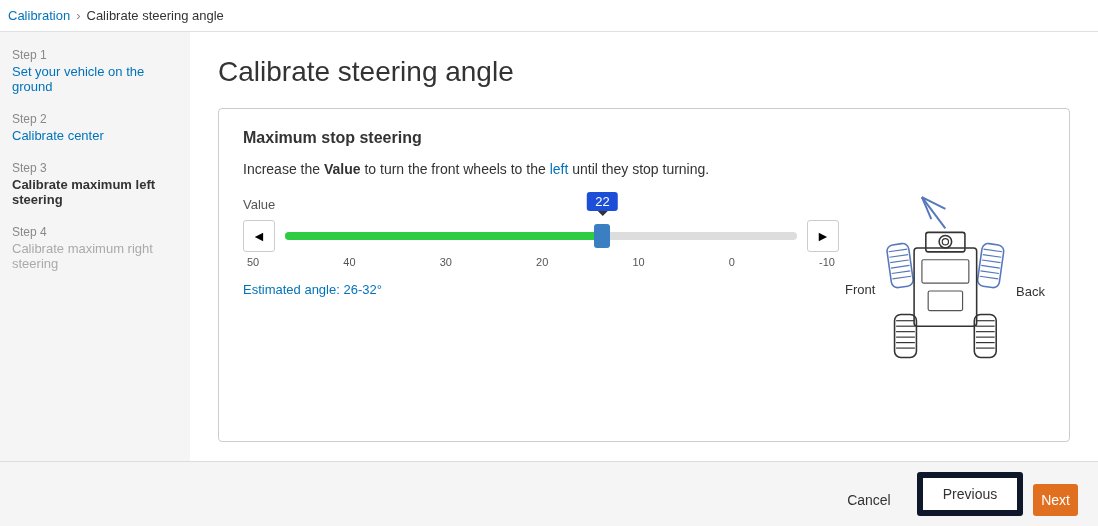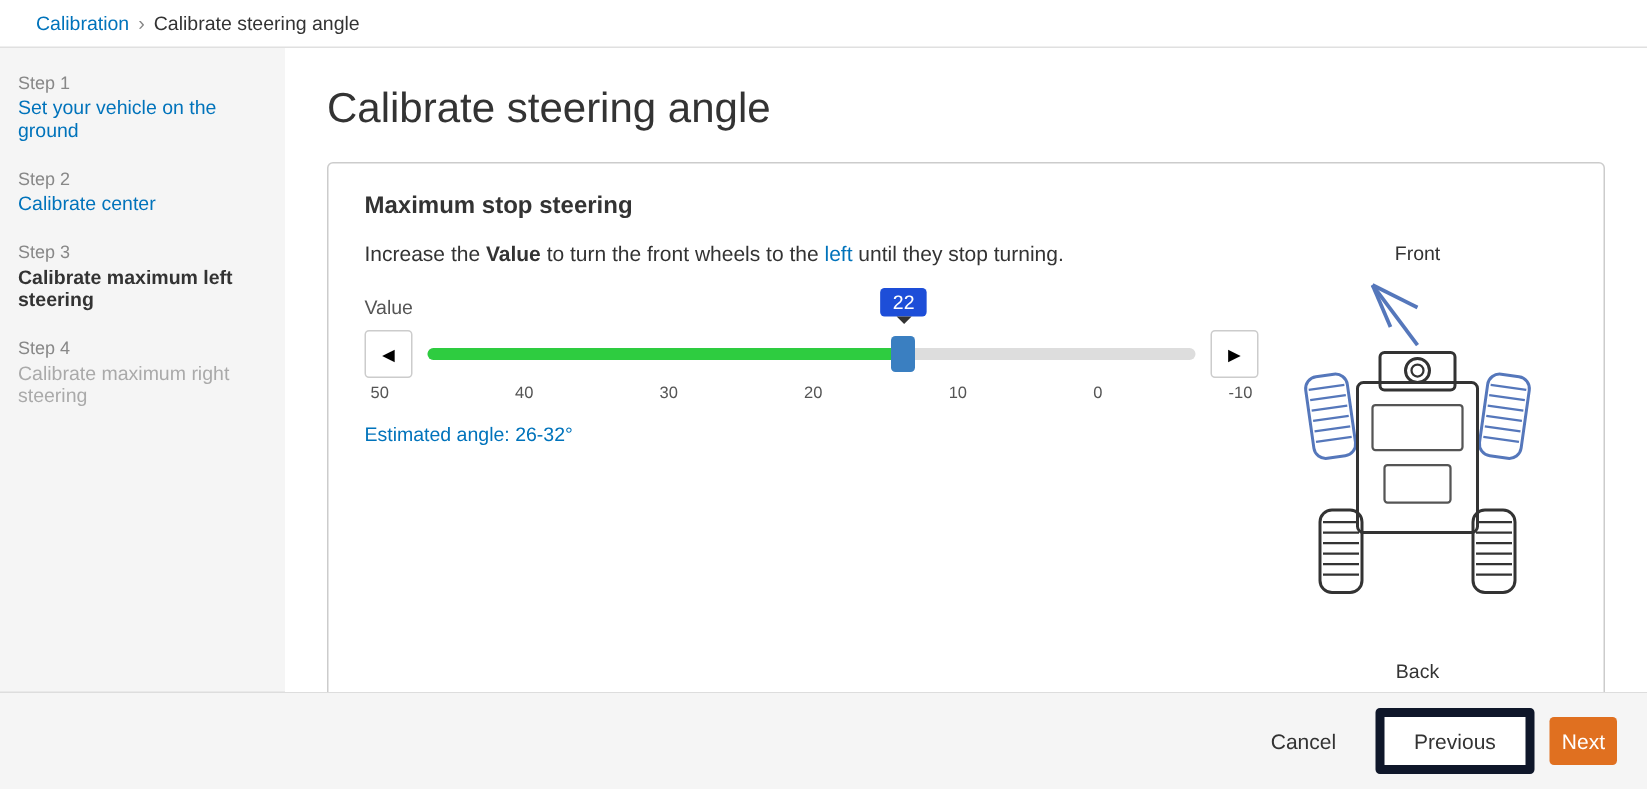--- a/index.html
+++ b/index.html
@@ -1,19 +1,19 @@
 <!DOCTYPE html>
 <html><head>
   <meta charset="utf-8">
   <style>
     * { box-sizing: border-box; margin: 0; padding: 0; }
     body { font-family: -apple-system, BlinkMacSystemFont, "Segoe UI", Arial, sans-serif; font-size: 14px; background: #f5f5f5; color: #333; width: 1098px; height: 526px; overflow: hidden; display: flex; flex-direction: column; }
 
     
-    .breadcrumb { display: flex; align-items: center; padding: 8px 24px; background: #fff; border-bottom: 1px solid #e0e0e0; font-size: 13px; gap: 6px; }
+    .breadcrumb { display: flex; align-items: center; padding: 8px 8px; background: #fff; border-bottom: 1px solid #e0e0e0; font-size: 13px; gap: 6px; }
     .breadcrumb-link { color: #0073bb; text-decoration: none; cursor: pointer; }
     .breadcrumb-sep { color: #888; }
     .breadcrumb-current { color: #333; }
 
     
     .main { display: flex; flex: 1; overflow: hidden; }
 
     
     .sidebar { width: 190px; padding: 16px 12px; background: #f5f5f5; flex-shrink: 0; }
     .step { margin-bottom: 18px; }
@@ -46,27 +46,27 @@
     .slider-tooltip { position: absolute; left: 62%; top: -28px; transform: translateX(-50%); background: #1d4ed8; color: #fff; padding: 2px 8px; border-radius: 3px; font-size: 13px; white-space: nowrap; }
     .slider-tooltip::after { content: ''; position: absolute; top: 100%; left: 50%; transform: translateX(-50%); border: 5px solid transparent; border-top-color: #333; }
 
     .slider-ticks { display: flex; justify-content: space-between; padding: 0 4px; margin-top: 2px; font-size: 11px; color: #555; }
 
     .estimated { margin-top: 14px; font-size: 13px; color: #0073bb; }
 
     
     .content-inner { display: flex; gap: 6px; }
     .content-left { flex: 1; }
-    .content-right { width: 200px; display: flex; flex-direction: column; align-items: center; justify-content: flex-start; padding-top: 0; }
+    .content-right { width: 200px; display: flex; flex-direction: row; align-items: center; justify-content: flex-start; padding-top: 0; }
 
     
     .robot-svg { width: 180px; height: 260px; }
 
     
-    .footer { display: flex; align-items: center; justify-content: flex-end; padding: 10px 20px; background: #f5f5f5; border-top: 1px solid #ddd; gap: 10px; }
+    .footer { display: flex; align-items: flex-end; justify-content: flex-end; padding: 10px 20px; background: #f5f5f5; border-top: 1px solid #ddd; gap: 10px; }
     .btn-cancel { background: transparent; border: none; color: #333; font-size: 14px; cursor: pointer; padding: 8px 16px; }
     .btn-previous { background: #fff; border: 6px solid #0f172a; color: #333; font-size: 14px; cursor: pointer; padding: 8px 20px; border-radius: 3px; font-weight: 500; }
     .btn-next { background: #e07020; border: none; color: #fff; font-size: 14px; cursor: pointer; padding: 8px 8px; border-radius: 3px; font-weight: 500; }
   </style>
 </head>
 <body>
 
 <div class="breadcrumb">
   <a class="breadcrumb-link">Calibration</a>
   <span class="breadcrumb-sep">›</span>

